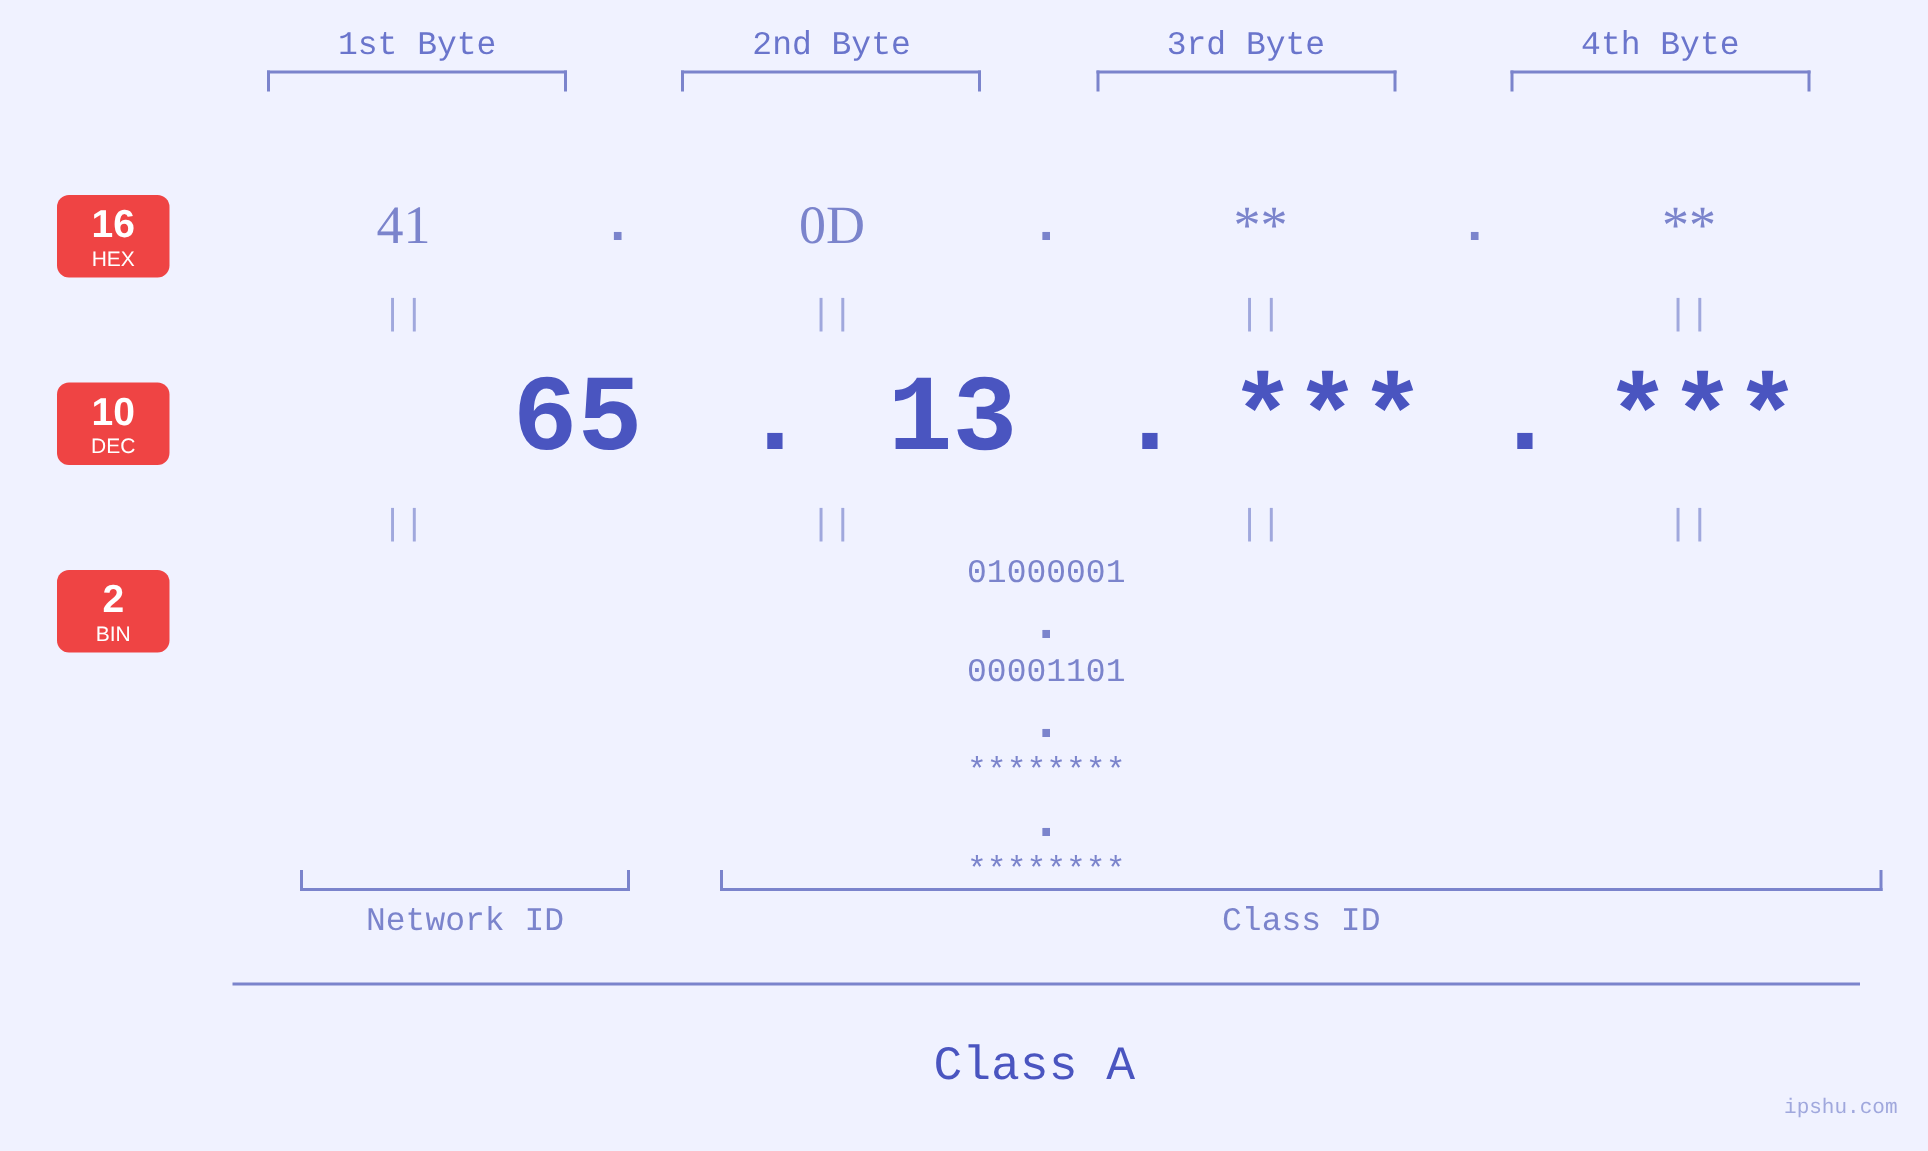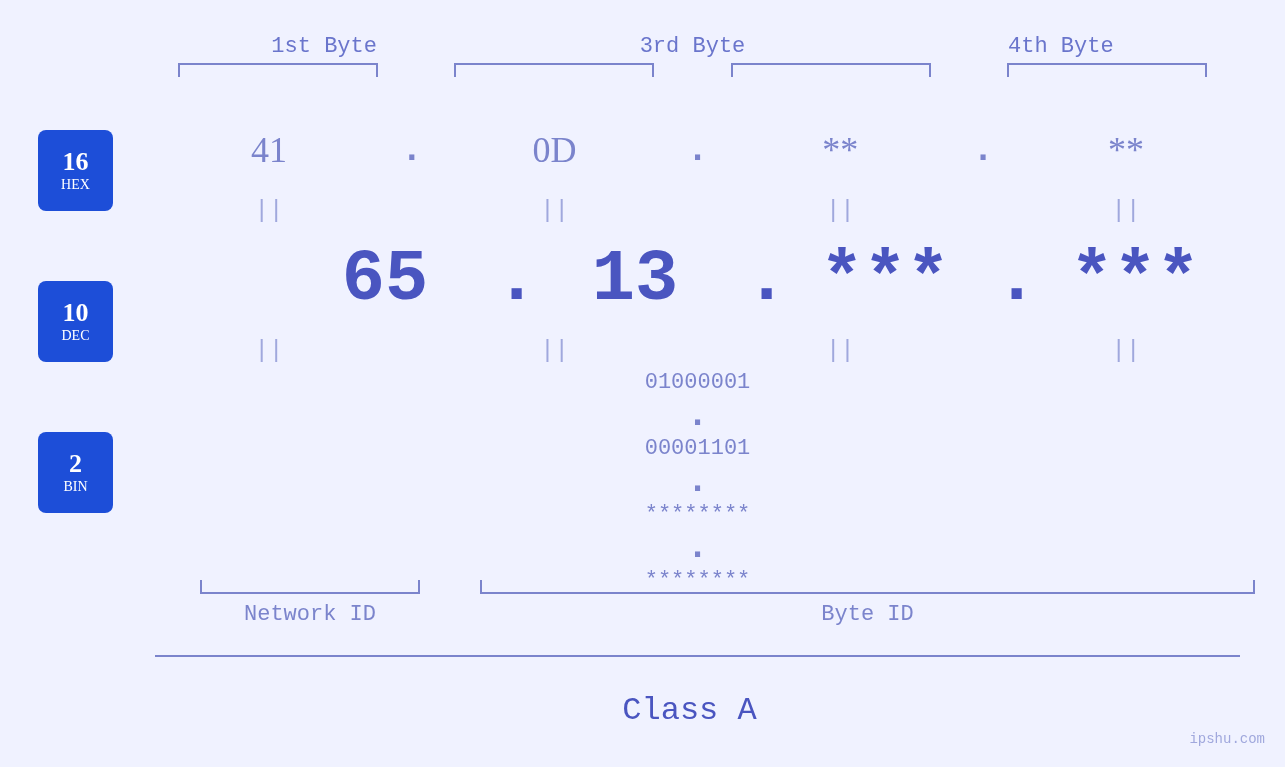--- a/index.html
+++ b/index.html
@@ -24,21 +24,21 @@
       display: flex;
       flex-direction: column;
       align-items: center;
     }
 
     
     .byte-labels-row {
       display: flex;
       width: 100%;
       padding-left: 140px;
-      padding-top: 34px;
+      padding-top: 18px;
       justify-content: space-around;
       padding-right: 40px;
     }
 
     .byte-label {
       color: #6a75cc;
       font-size: 22px;
       font-family: 'Courier New', Courier, monospace;
       text-align: center;
       width: 220px;
@@ -66,30 +66,30 @@
     .base-labels {
       position: absolute;
       left: 38px;
       top: 130px;
       display: flex;
       flex-direction: column;
       gap: 70px;
     }
 
     .base-box {
-      background-color: #1d4ed8;
+      background-color: #ef4444;
       color: white;
       width: 75px;
-      height: 81px;
+      height: 55px;
       border-radius: 8px;
       display: flex;
       flex-direction: column;
       align-items: center;
       justify-content: center;
-      font-family: Liberation Serif, serif;
+      font-family: Liberation Sans, sans-serif;
     }
 
     .base-number {
       font-size: 26px;
       font-weight: bold;
       line-height: 1.1;
     }
 
     .base-name {
       font-size: 14px;
@@ -272,20 +272,21 @@
       text-align: center;
     }
   </style>
 </head>
 <body>
 
 <div class="main-container">
 
   <div class="byte-labels-row">
     <div class="byte-label">1st Byte</div>
+    <div class="byte-label">2nd Byte</div>
     <div class="byte-label">3rd Byte</div>
     <div class="byte-label">4th Byte</div>
   </div>
 
   <div class="brackets-row">
     <div class="bracket"></div>
     <div class="bracket"></div>
     <div class="bracket"></div>
     <div class="bracket"></div>
   </div>
@@ -359,21 +360,21 @@
 
   </div>
 
   <div class="bottom-brackets-area">
     <div class="network-bracket-container">
       <div class="bottom-bracket-net"></div>
       <div class="bottom-label">Network ID</div>
     </div>
     <div class="host-bracket-container">
       <div class="bottom-bracket-host"></div>
-      <div class="bottom-label">Byte ID</div>
+      <div class="bottom-label">Class ID</div>
     </div>
   </div>
 
   <div class="full-bottom-bracket"></div>
 
   <div class="class-label">Class A</div>
 
   <div class="watermark">ipshu.com</div>
 
 </div>

